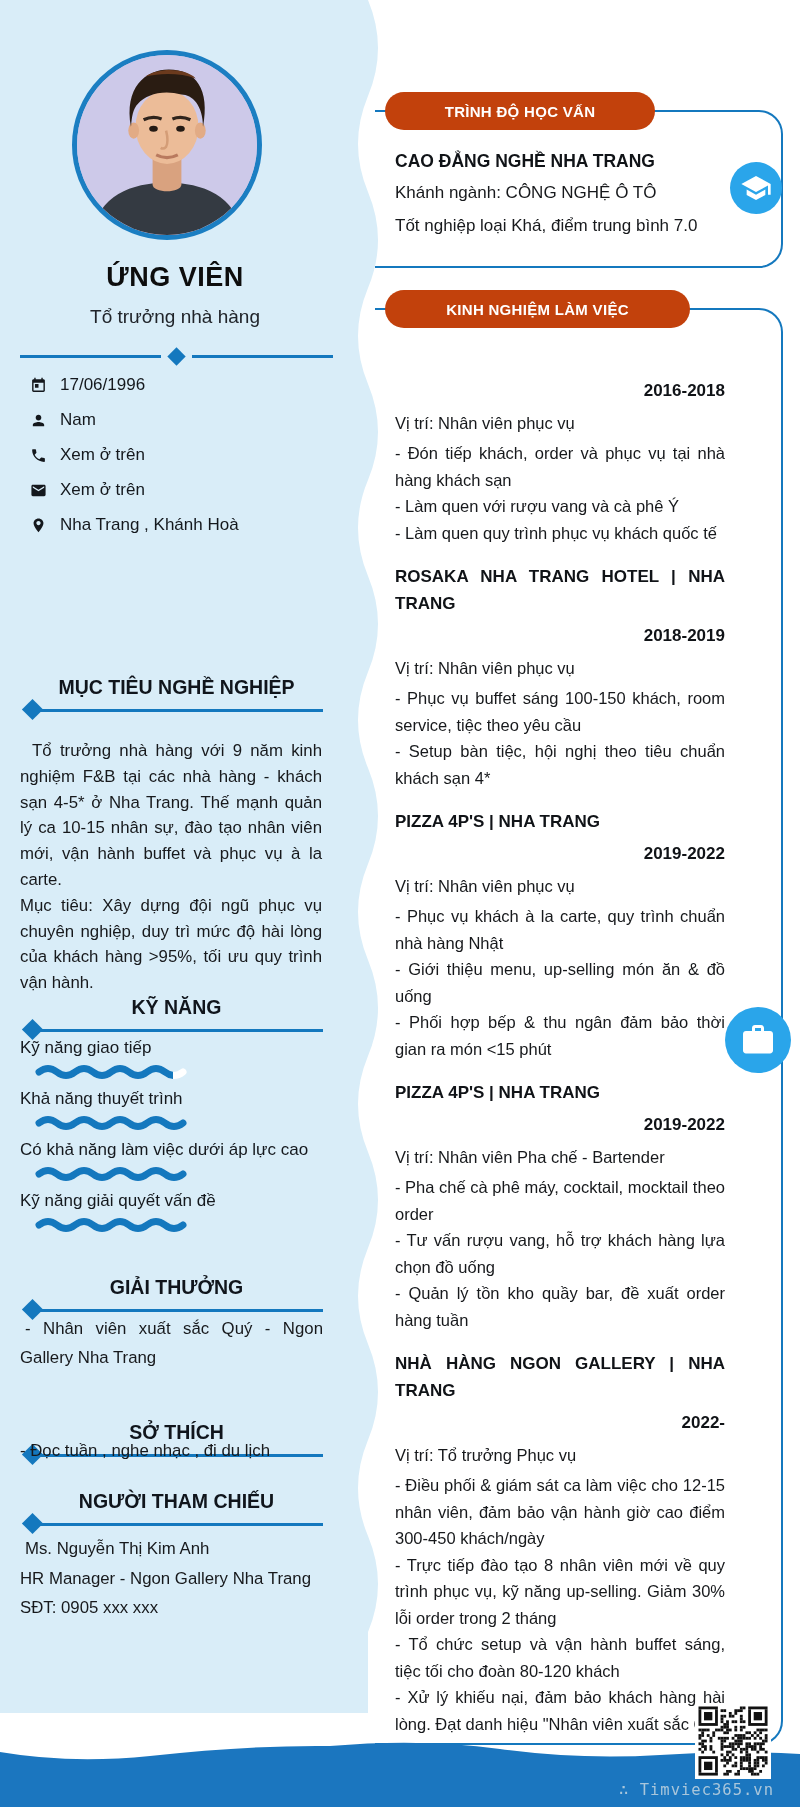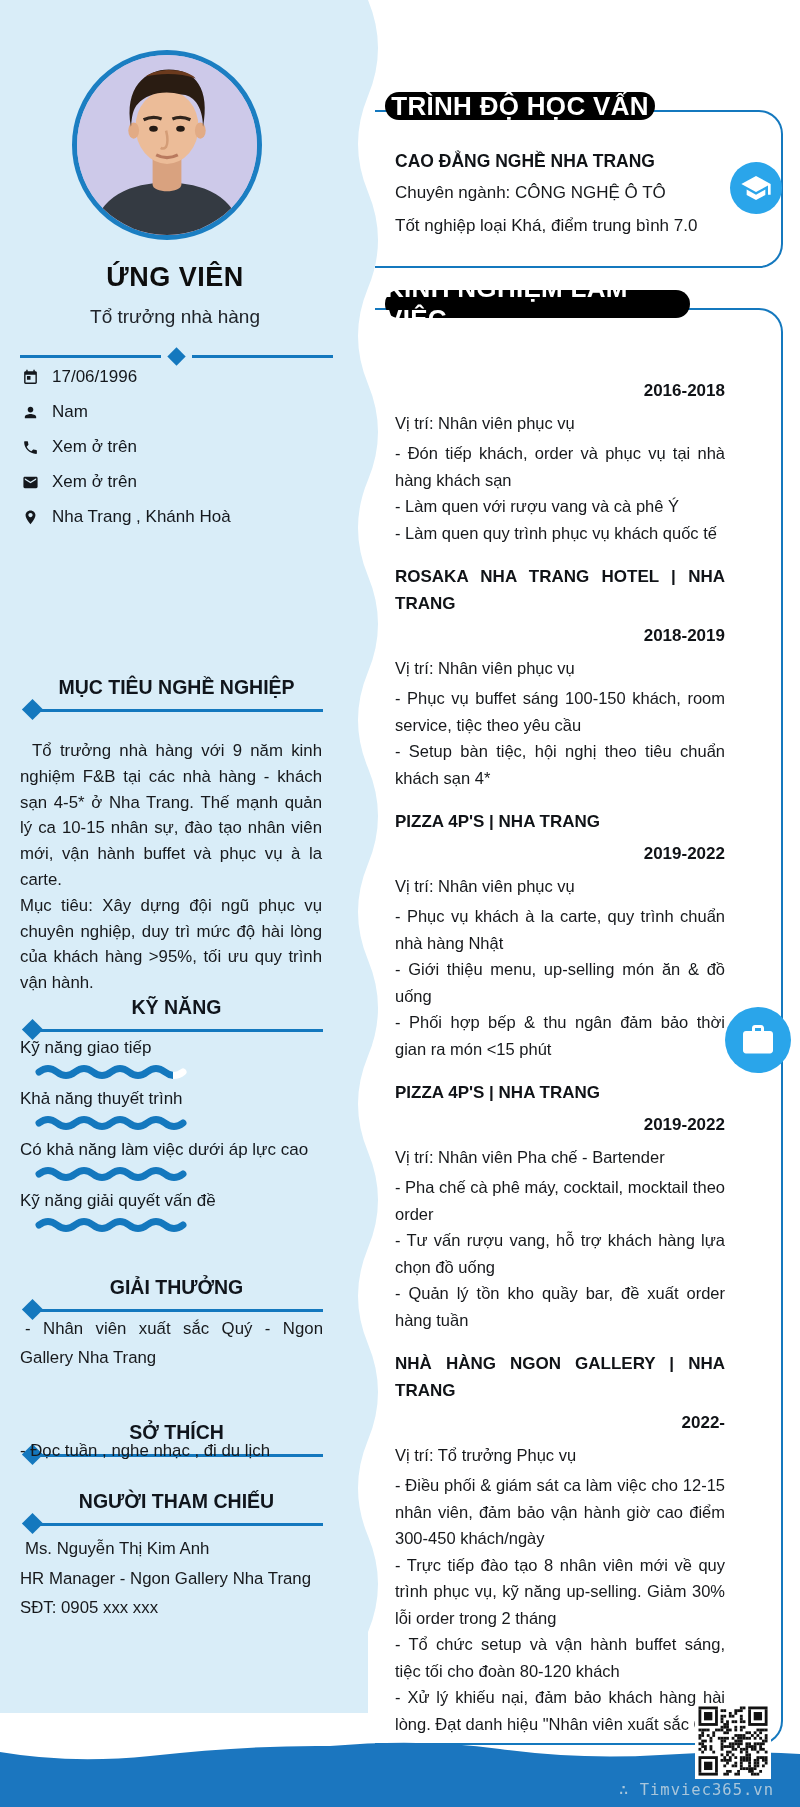--- a/index.html
+++ b/index.html
@@ -16,21 +16,21 @@
   .photo svg{width:100%;height:100%;}
 
   .name{position:absolute;left:0;top:262px;width:350px;text-align:center;
         font-size:27px;font-weight:bold;color:#0d0d0d;letter-spacing:.5px;}
   .jobtitle{position:absolute;left:0;top:306px;width:350px;text-align:center;
         font-size:19px;color:#20242a;}
   .tdivider{position:absolute;left:20px;top:350px;width:313px;display:flex;align-items:center;}
   .tdivider .l{flex:1;height:3px;background:#1478be;}
   .tdivider .d{width:13px;height:13px;background:#1478be;transform:rotate(45deg);margin:0 9px;flex:0 0 auto;}
 
-  .contacts{position:absolute;left:22px;top:368px;width:310px;list-style:none;margin:0;padding:0;}
+  .contacts{position:absolute;left:22px;top:368px;width:310px;list-style:none;margin:8px;padding:0;}
   .contact-row{display:flex;align-items:center;margin-bottom:17px;height:18px;}
   .contact-row .ci{width:17px;height:17px;margin-right:13px;flex:0 0 auto;}
   .contact-row .ci svg{width:17px;height:17px;fill:#14181d;}
   .contact-row .cv{font-size:17px;color:#14181d;}
 
   .sheading{position:absolute;left:20px;width:313px;text-align:center;}
   .sheading .txt{font-size:19.5px;font-weight:bold;color:#10151c;}
   .srule{position:relative;height:17px;margin-top:3px;}
   .srule .line{position:absolute;left:9px;right:10px;top:7px;height:2.6px;background:#1478be;}
   .srule .dia{position:absolute;left:5px;top:0px;width:15px;height:15px;background:#1478be;transform:rotate(45deg);}
@@ -57,23 +57,23 @@
   #refs-head{top:1490px;}
   .refs-text{position:absolute;left:20px;top:1534px;width:305px;font-size:16.8px;line-height:29.5px;color:#17191c;}
   .refs-text div:first-child{text-indent:5px;}
 
   
   .section-box{position:absolute;left:375px;width:408px;border:2px solid #1478be;border-left:none;
                border-radius:0 24px 24px 0;z-index:1;box-sizing:border-box;background:transparent;}
   #edu-box{top:110px;height:158px;}
   #exp-box{top:308px;height:1437px;}
 
-  .pill{position:absolute;height:28px;background:#000000;border-radius:19px;z-index:3;
+  .pill{position:absolute;height:38px;background:#c2410c;border-radius:19px;z-index:3;
         display:flex;align-items:center;justify-content:center;color:#ffffff;
-        font-size:26px;font-weight:bold;letter-spacing:.3px;}
+        font-size:15px;font-weight:bold;letter-spacing:.3px;}
   #edu-pill{left:385px;top:92px;width:270px;}
   #exp-pill{left:385px;top:290px;width:305px;}
 
   .icon-circle{position:absolute;border-radius:50%;background:#2aa5ea;z-index:3;
                display:flex;align-items:center;justify-content:center;}
   #grad-circle{left:730px;top:162px;width:52px;height:52px;}
   #case-circle{left:725px;top:1007px;width:66px;height:66px;}
   .icon-circle svg{fill:#ffffff;}
 
   .edu-content{position:absolute;left:395px;top:146px;width:345px;z-index:2;}
@@ -291,21 +291,21 @@
 
   <div class="section-box" id="edu-box"></div>
   <div class="pill" id="edu-pill">TRÌNH ĐỘ HỌC VẤN</div>
   <div class="icon-circle" id="grad-circle">
     <svg width="32" height="32" viewBox="0 0 24 24">
         <path d="M12 3L1 9l11 6 9-4.91V17h2V9L12 3zM5 13.18v4L12 21l7-3.82v-4L12 17l-7-3.82z"></path>
       </svg>
   </div>
   <div class="edu-content">
     <div class="edu-school">CAO ĐẲNG NGHỀ NHA TRANG</div>
-    <div class="edu-line">Chuyên ngành: CÔNG NGHỆ Ô TÔ</div>
+    <div class="edu-line">Khánh ngành: CÔNG NGHỆ Ô TÔ</div>
     <div class="edu-line">Tốt nghiệp loại Khá, điểm trung bình 7.0</div>
   </div>
 
   <div class="section-box" id="exp-box"></div>
   <div class="pill" id="exp-pill">KINH NGHIỆM LÀM VIỆC</div>
   <div class="icon-circle" id="case-circle">
     <svg width="36" height="36" viewBox="0 0 24 24">
         <path d="M20 6h-4V4c0-1.11-.89-2-2-2h-4c-1.11 0-2 .89-2 2v2H4c-1.11 0-1.99.89-1.99 2L2 19c0 1.11.89 2 2 2h16c1.11 0 2-.89 2-2V8c0-1.11-.89-2-2-2zm-6 0h-4V4h4v2z"></path>
       </svg>
   </div>

